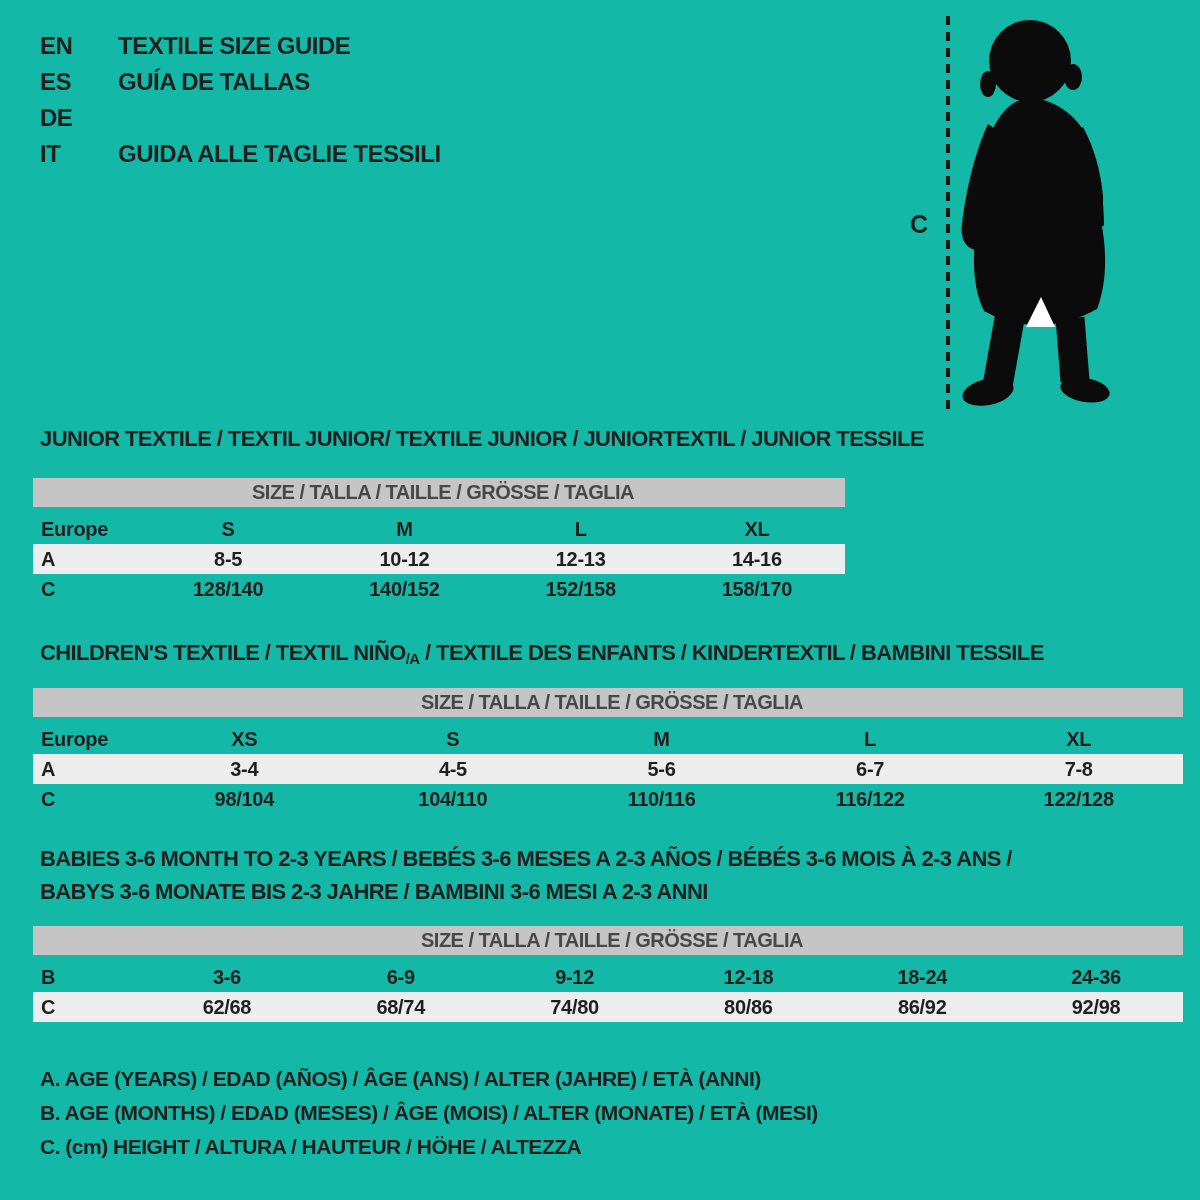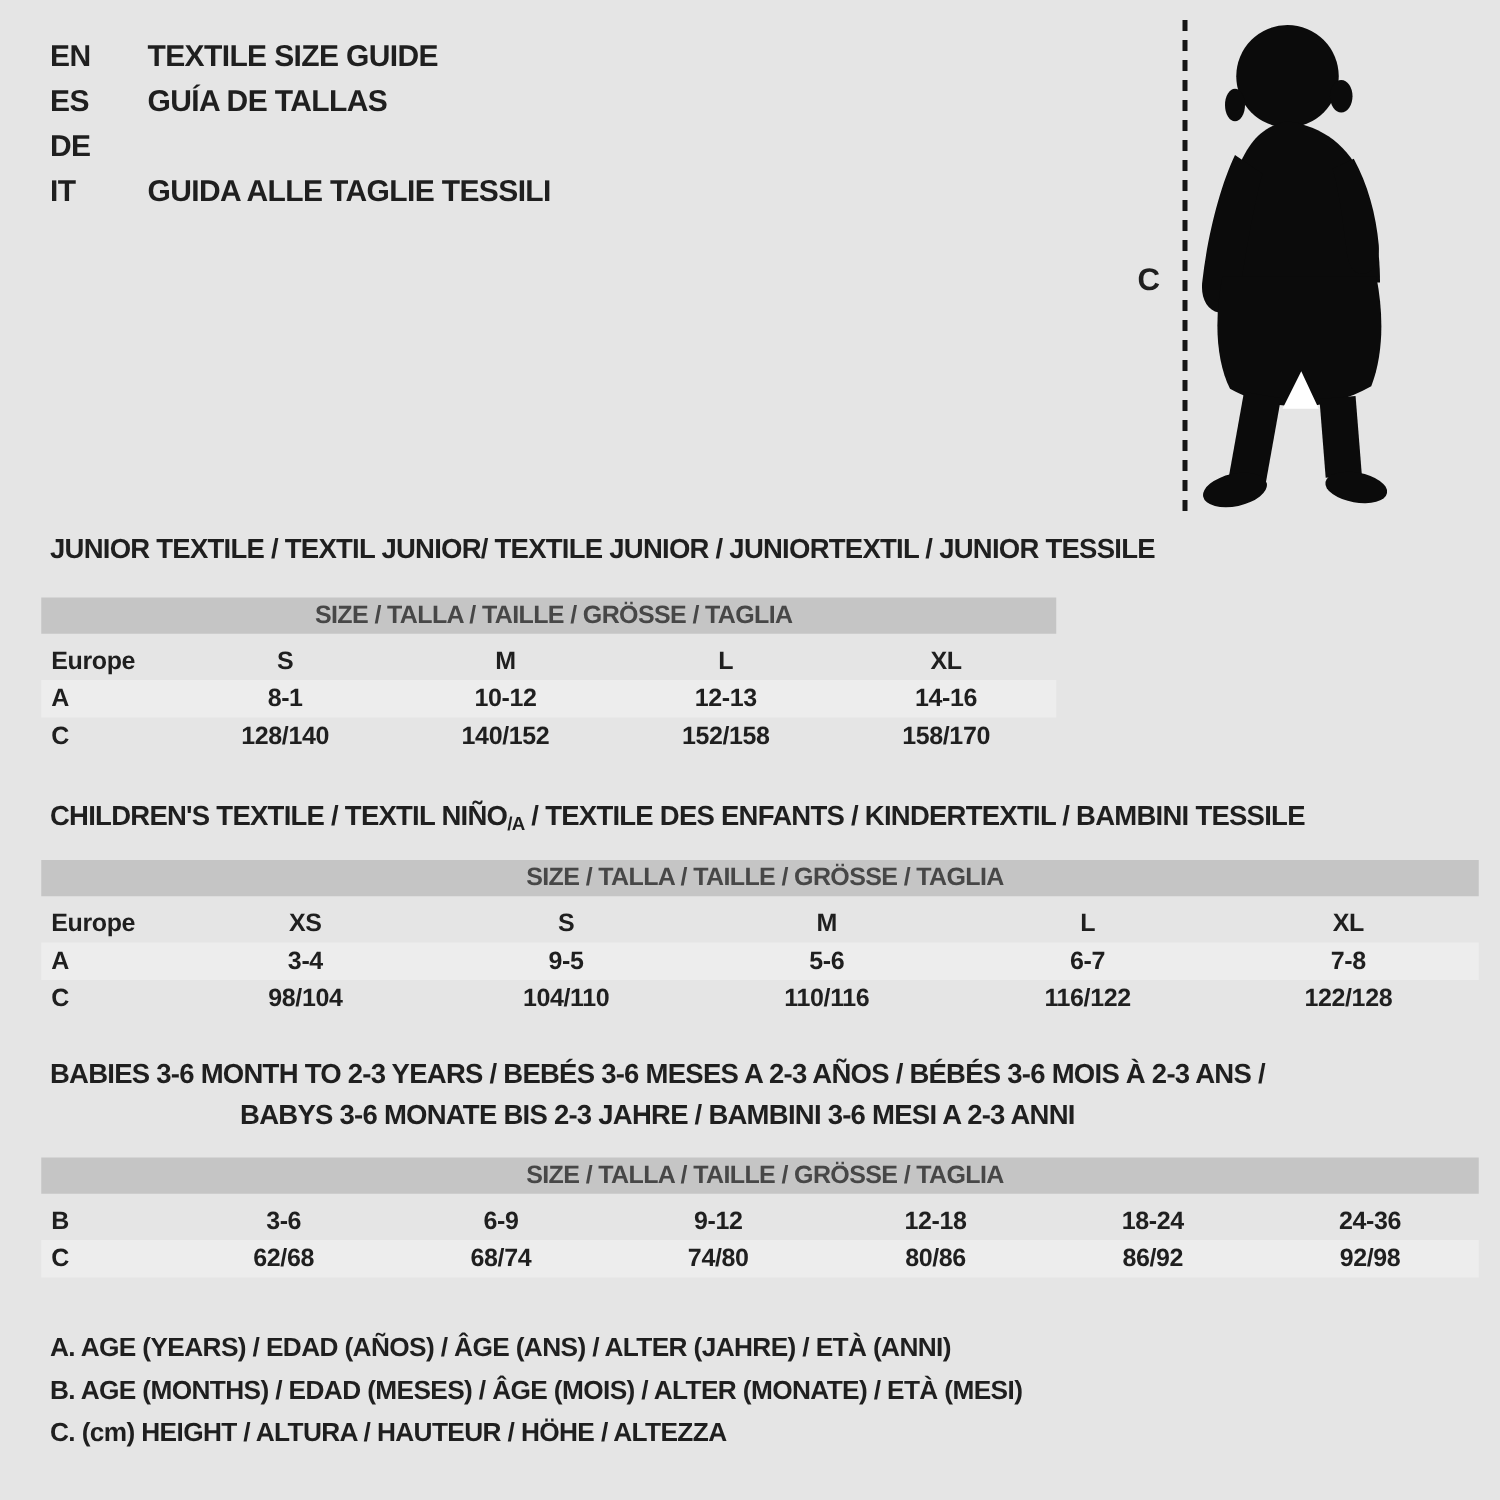--- a/index.html
+++ b/index.html
@@ -1,21 +1,21 @@
 <!DOCTYPE html>
 <html><head>
 <meta charset="utf-8">
 <style>
   * { margin: 0; padding: 0; box-sizing: border-box; }
   html, body { background: #ffffff; }
   .page {
     position: relative;
     width: 1200px;
     height: 1200px;
-    background: #e5e5e5;
+    background: #14b8a6;
     overflow: hidden;
     font-family: "Liberation Sans", sans-serif;
     color: #1f1f1f;
     -webkit-font-smoothing: antialiased;
   }
   
   .languages { position: absolute; left: 40px; top: 28px; }
   .lang-row { display: flex; height: 36px; align-items: center; }
   .lang-code {
     width: 78px; font-size: 24px; font-weight: 700; letter-spacing: -0.5px;
@@ -33,21 +33,21 @@
     font-size: 25px; font-weight: 700;
   }
   .silhouette { position: absolute; left: 958px; top: 10px; width: 190px; height: 402px; }
   
   .section-title {
     position: absolute; left: 40px;
     font-size: 22px; font-weight: 700; letter-spacing: -0.6px; white-space: nowrap;
   }
   .title-junior { top: 426px; }
   .title-children { top: 640px; }
-  .title-babies { top: 842px; line-height: 33px; text-align: center; }
+  .title-babies { top: 842px; line-height: 33px; }
   .sub-small { font-size: 15px; vertical-align: -4px; }
   
   .size-table { position: absolute; left: 33px; }
   .t-junior { top: 478px; width: 812px; }
   .t-children { top: 688px; width: 1150px; }
   .t-babies { top: 926px; width: 1150px; }
   .size-header {
     height: 29px; line-height: 29px; background: #c5c5c5; color: #474747;
     font-size: 20px; font-weight: 700; letter-spacing: -0.5px;
     padding-left: 8px; margin-bottom: 7px; text-align: center;
@@ -113,21 +113,21 @@
     <div class="size-header">SIZE / TALLA / TAILLE / GRÖSSE / TAGLIA</div>
     <div class="trow">
       <span class="row-label">Europe</span>
       <span class="cell">S</span>
       <span class="cell">M</span>
       <span class="cell">L</span>
       <span class="cell">XL</span>
     </div>
     <div class="trow striped">
       <span class="row-label">A</span>
-      <span class="cell">8-1</span>
+      <span class="cell">8-5</span>
       <span class="cell">10-12</span>
       <span class="cell">12-13</span>
       <span class="cell">14-16</span>
     </div>
     <div class="trow">
       <span class="row-label">C</span>
       <span class="cell">128/140</span>
       <span class="cell">140/152</span>
       <span class="cell">152/158</span>
       <span class="cell">158/170</span>
@@ -141,21 +141,21 @@
       <span class="row-label">Europe</span>
       <span class="cell">XS</span>
       <span class="cell">S</span>
       <span class="cell">M</span>
       <span class="cell">L</span>
       <span class="cell">XL</span>
     </div>
     <div class="trow striped">
       <span class="row-label">A</span>
       <span class="cell">3-4</span>
-      <span class="cell">9-5</span>
+      <span class="cell">4-5</span>
       <span class="cell">5-6</span>
       <span class="cell">6-7</span>
       <span class="cell">7-8</span>
     </div>
     <div class="trow">
       <span class="row-label">C</span>
       <span class="cell">98/104</span>
       <span class="cell">104/110</span>
       <span class="cell">110/116</span>
       <span class="cell">116/122</span>

